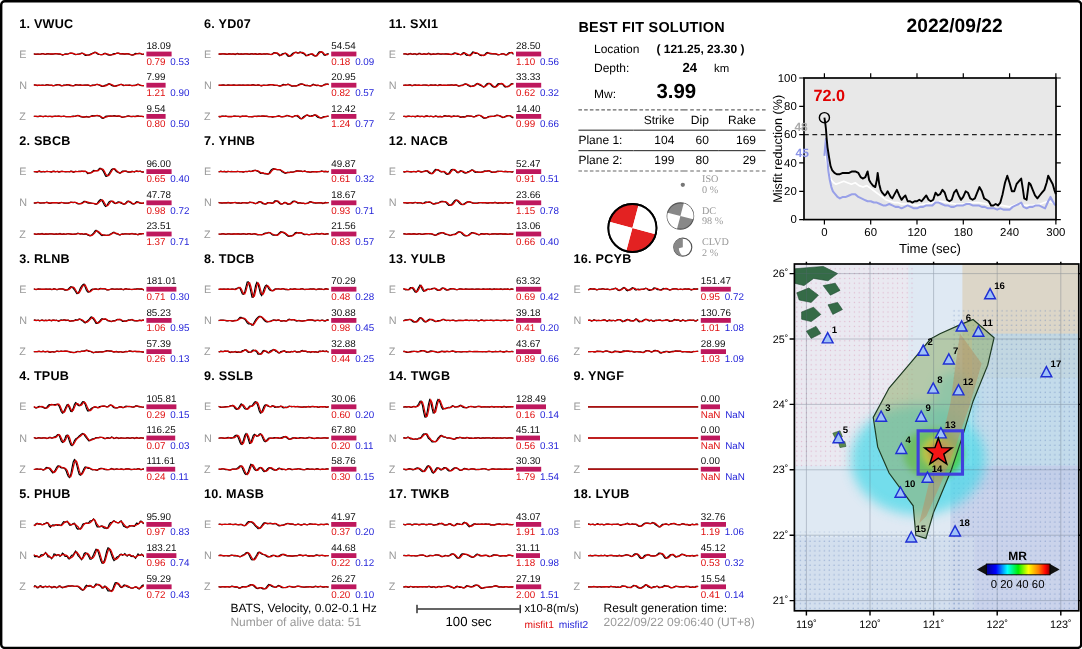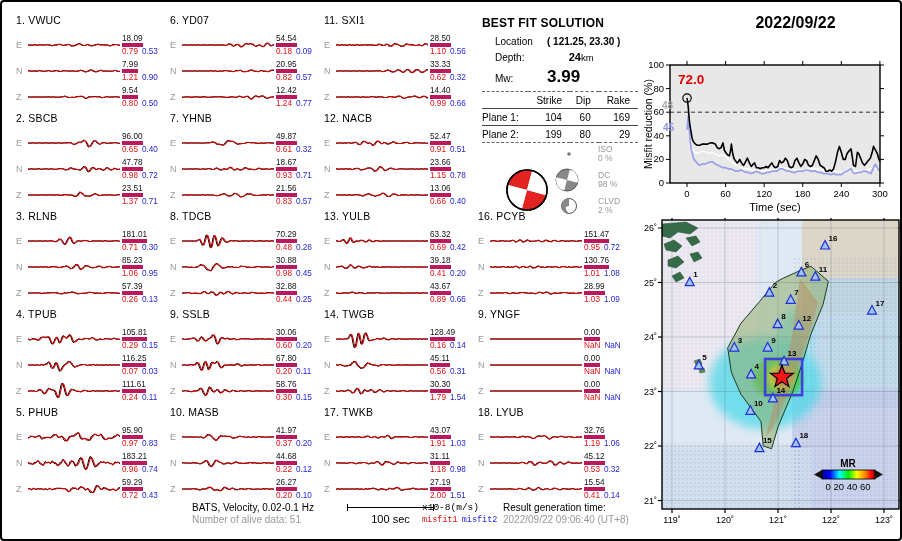--- a/index.html
+++ b/index.html
@@ -2,21 +2,21 @@
 <html><head>
 <meta charset="utf-8">
 <style>
   html,body{margin:0;padding:0;background:#fff;}
   #root{position:relative;width:902px;height:541px;background:#fff;border:2px solid #000;
         border-radius:4px;box-sizing:border-box;overflow:hidden;
         font-family:"Liberation Sans",sans-serif;color:#000;}
   
   #stations{position:absolute;left:14px;top:12px;width:620px;height:492px;}
   .station{position:absolute;width:150px;height:96px;}
-  .st-head{font-size:10.5px;font-weight:normal;white-space:nowrap;letter-spacing:.2px;}
+  .st-head{font-size:10.5px;font-weight:bold;white-space:nowrap;letter-spacing:.2px;}
   .trow{position:absolute;left:0;width:150px;height:26px;display:flex;align-items:center;}
   .comp{width:12px;font-size:9px;color:#999;text-align:left;flex:0 0 12px;}
   .wsvg{flex:0 0 92px;width:92px;height:24px;}
   .vals{margin-left:2px;font-size:8.2px;line-height:9.5px;white-space:nowrap;}
   .vals .amp{display:inline-block;color:#111;border-bottom:4px solid #be185d;padding-bottom:0px;}
   .vals .m1{color:#e01010;} .vals .m2{color:#1f1fd8;margin-left:4px;}
   
   #bestfit{position:absolute;left:480px;top:14px;width:160px;font-size:10px;}
   #bf-title{font-size:12px;font-weight:bold;margin-bottom:6px;letter-spacing:.2px;}
   .bf-row{display:flex;align-items:baseline;margin-bottom:4px;}
@@ -24,36 +24,36 @@
   .bf-bold{font-weight:bold;}
   #bf-mw{font-size:17px;font-weight:bold;}
   #bf-table{width:156px;border-collapse:collapse;margin-top:2px;font-size:10px;}
   #bf-table td{padding:2.5px 0;}
   #bf-table .num{text-align:right;padding-right:8px;}
   #bf-table tr.hdr td{border-top:1px dashed #666;border-bottom:1px solid #444;}
   #bf-table tr.r1 td{border-bottom:1px solid #444;}
   #bf-table tr.r2 td{border-bottom:1px dashed #666;}
   #bf-mech{position:relative;margin-top:6px;height:78px;}
   .mech-item{position:absolute;display:flex;align-items:center;}
-  .mech-lab{color:#999;font-size:8.5px;line-height:9.5px;margin-left:18px;}
+  .mech-lab{color:#999;font-size:8.5px;line-height:9.5px;margin-left:5px;font-family:Liberation Serif, serif;}
   
   #datetime{position:absolute;left:690px;top:10px;width:207px;text-align:center;
             font-size:16px;font-weight:bold;line-height:21px;}
   
   #misfit-svg{position:absolute;left:640px;top:52px;}
   #map-svg{position:absolute;left:640px;top:216px;}
   
   #footer{position:absolute;left:0;top:498px;width:902px;font-size:10px;}
   #f-left{position:absolute;left:190px;top:2px;line-height:12px;}
   #f-left .g{color:#999;}
   #f-scale{position:absolute;left:345px;top:4px;width:87px;}
   #f-scale .bar{height:7px;border-left:1px solid #000;border-right:1px solid #000;position:relative;}
   #f-scale .bar:before{content:"";position:absolute;left:0;right:0;top:3px;border-top:1px solid #000;}
   #f-scale .lab{text-align:center;font-size:11px;margin-top:2px;}
-  #f-units{position:absolute;left:420px;top:2px;line-height:12px;font-size:9.5px;font-family:Liberation Mono, monospace;}
+  #f-units{position:absolute;left:435px;top:2px;line-height:12px;font-size:9.5px;}
   #f-units .m1{color:#e01010;font-size:8.5px;} #f-units .m2{color:#1f1fd8;font-size:8.5px;margin-left:4px;}
   #f-right{position:absolute;left:501px;top:2px;line-height:12px;font-size:10px;}
   #f-right .g{color:#999;}
   text{font-family:"Liberation Sans",sans-serif;}
 </style>
 </head>
 <body>
 
 <div id="root">
 
@@ -547,21 +547,21 @@
     </div>
 
   <div id="bestfit">
     <div id="bf-title">BEST FIT SOLUTION</div>
     <div class="bf-row">
       <span class="bf-lab">Location</span>
       <span class="bf-bold">( 121.25,  23.30 )</span>
     </div>
     <div class="bf-row">
       <span class="bf-lab">Depth:</span>
-      <span class="bf-bold" style="width:34px;text-align:right;margin-right:0;font-size:11px;">24</span>
+      <span class="bf-bold" style="width:34px;text-align:right;margin-right:14px;font-size:11px;">24</span>
       <span style="font-size:9.5px;">km</span>
     </div>
     <div class="bf-row">
       <span class="bf-lab">Mw:</span>
       <span id="bf-mw">3.99</span>
     </div>
     <table id="bf-table">
       <tbody>
           <tr class="hdr">
         <td></td>

